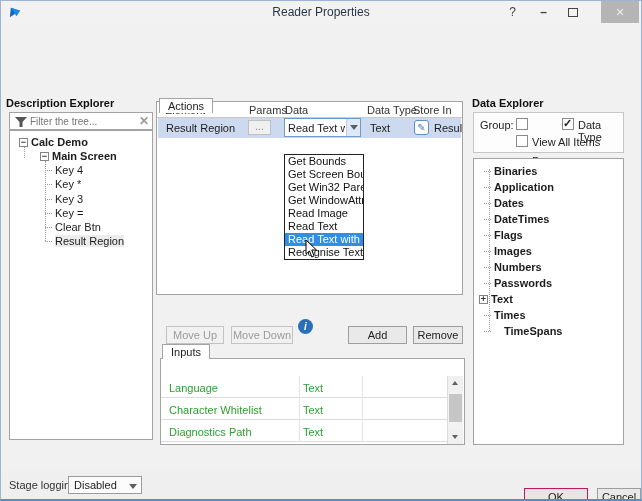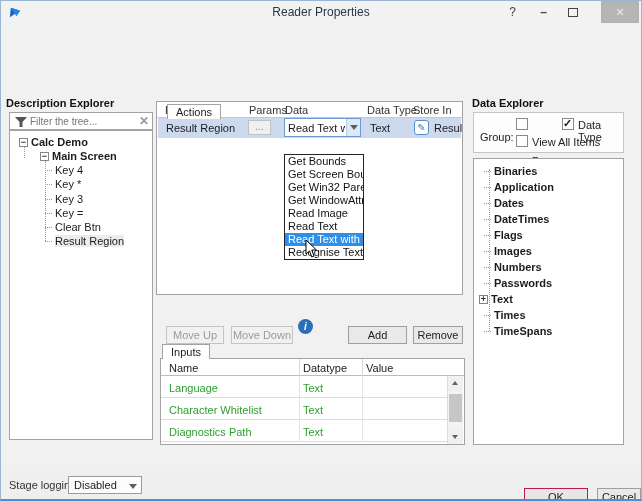--- a/index.html
+++ b/index.html
@@ -171,21 +171,21 @@
     <div class="ti" style="left:35px; top:89px;">
         <span class="dash"></span>
         <span>Clear Btn</span>
       </div>
     <div class="ti" style="left:35px; top:103px;">
         <span class="dash"></span>
         <span class="hl-soft">Result Region</span>
       </div>
   </div>
 
-  <div class="tab" style="left:166px; top:97px;margin-top:6px;">Actions</div>
+  <div class="tab" style="left:158px; top:97px;">Actions</div>
   <div class="box acts-box">
     <div class="acts-header">
       <span class="ah" style="left:8px;">Element</span>
       <span class="ah" style="left:92px;">Params</span>
       <span class="ah" style="left:128px;">Data</span>
       <span class="ah" style="left:210px;">Data Type</span>
       <span class="ah" style="left:256px;">Store In</span>
     </div>
     <div class="acts-row">
       <span class="ar-el">Result Region</span>
@@ -214,27 +214,20 @@
   </div>
 
   <div class="btn disabled" style="left:165px; top:317px; width:58px;">Move Up</div>
   <div class="btn disabled" style="left:230px; top:317px; width:62px;">Move Down</div>
   <div class="info-badge">i</div>
   <div class="btn" style="left:347px; top:317px; width:59px;">Add</div>
   <div class="btn" style="left:412px; top:317px; width:50px;">Remove</div>
 
   <div class="tab" style="left:161px; top:343px;">Inputs</div>
   <div class="box inputs-box">
-    <div class="in-header">
-      <span class="ih" style="left:8px;">Name</span>
-      <span class="ih" style="left:142px;">Datatype</span>
-      <span class="ih" style="left:205px;">Value</span>
-      <div class="in-sep" style="left:138px;"></div>
-      <div class="in-sep" style="left:201px;"></div>
-    </div>
     <div class="in-row" style="top:17px;">
       <span class="in-name">Language</span>
       <span class="in-type">Text</span>
       <div class="in-colsep" style="left:138px;"></div>
       <div class="in-colsep" style="left:201px;"></div>
     </div>
     <div class="in-row" style="top:39px;">
       <span class="in-name">Character Whitelist</span>
       <span class="in-type">Text</span>
       <div class="in-colsep" style="left:138px;"></div>
@@ -252,21 +245,21 @@
         </div>
       <div class="vs-thumb"></div>
       <div class="vs-btn" style="bottom:0;">
           <div class="tri-s-down"></div>
         </div>
     </div>
   </div>
 
   <div class="panel-title" style="left:471px; top:96px;">Data Explorer</div>
   <div class="groupbox">
-    <span class="cb-label" style="left:6px; top:6px;margin-top:12px;">Group:</span>
+    <span class="cb-label" style="left:6px; top:6px;">Group:</span>
     <div class="cb" style="left:42px; top:5px;"></div>
     <span class="cb-label" style="left:58px; top:6px;margin-top:36px;">Page</span>
     <div class="cb checked" style="left:88px; top:5px;"></div>
     <span class="cb-label" style="left:104px; top:6px;">Data Type</span>
     <div class="cb" style="left:42px; top:22px;"></div>
     <span class="cb-label" style="left:58px; top:23px;">View All Items</span>
   </div>
   <div class="box dx-box">
     <div class="trunk" style="left:15px; top:10px; height:162px;"></div>
     <div class="dxi" style="top:4px;text-align:right;">
@@ -302,21 +295,21 @@
         <span>Passwords</span>
       </div>
     <div class="dxi" style="left:5px; top:132px;">
         <span class="expander">+</span>
         <span>Text</span>
       </div>
     <div class="dxi" style="top:148px;">
         <span class="dash"></span>
         <span>Times</span>
       </div>
-    <div class="dxi" style="top:164px;">
+    <div class="dxi" style="top:164px;gap:10px;">
         <span class="dash"></span>
         <span>TimeSpans</span>
       </div>
   </div>
 
   <div class="footer">
     <span class="ft-label">Stage logging:</span>
     <div class="ft-select">
       <span class="ft-sel-text">Disabled</span>
       <div class="ft-chev"></div>

